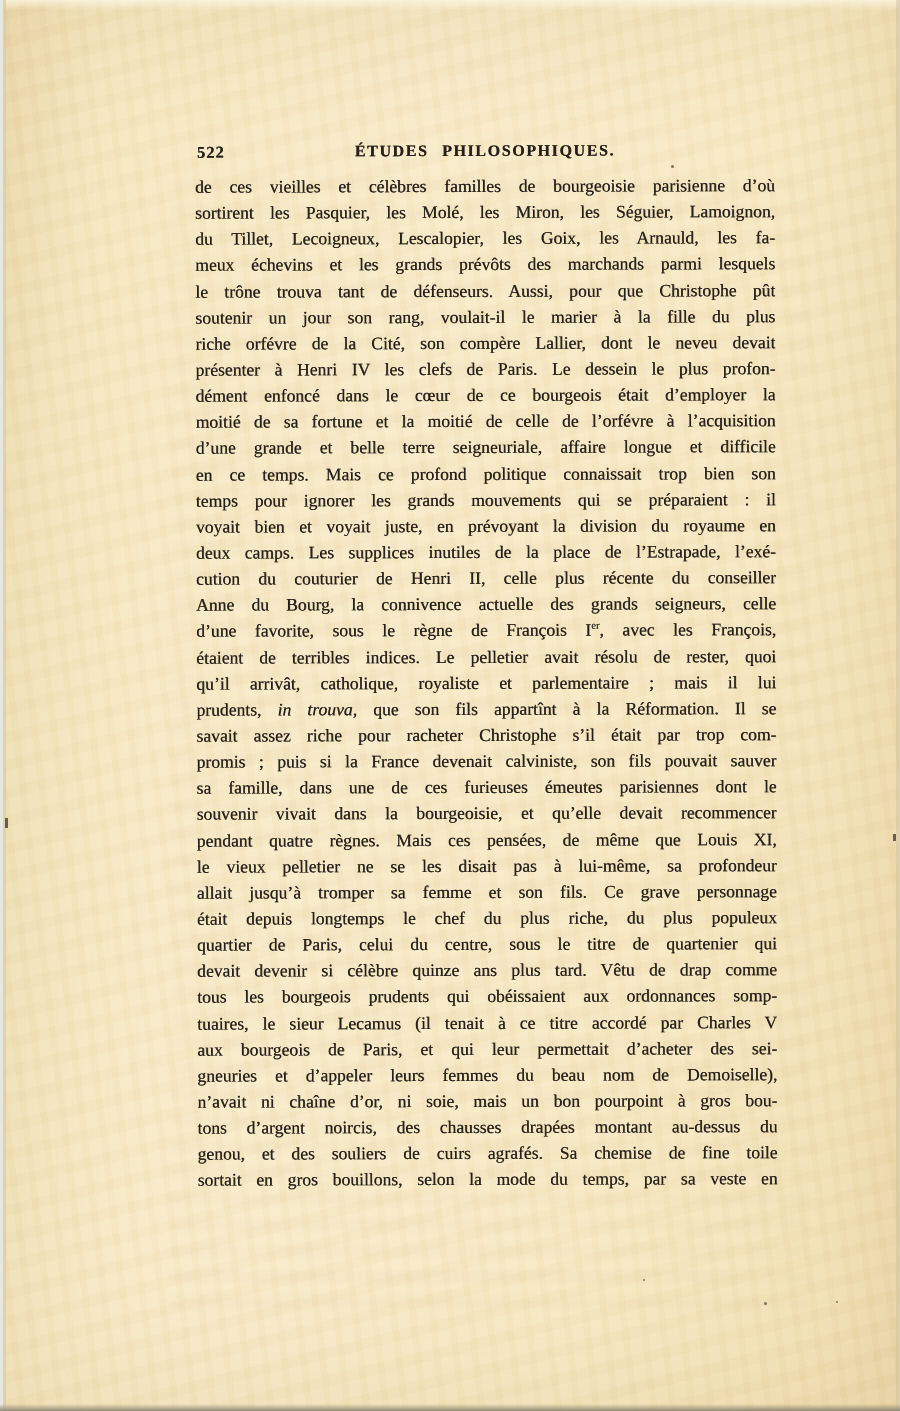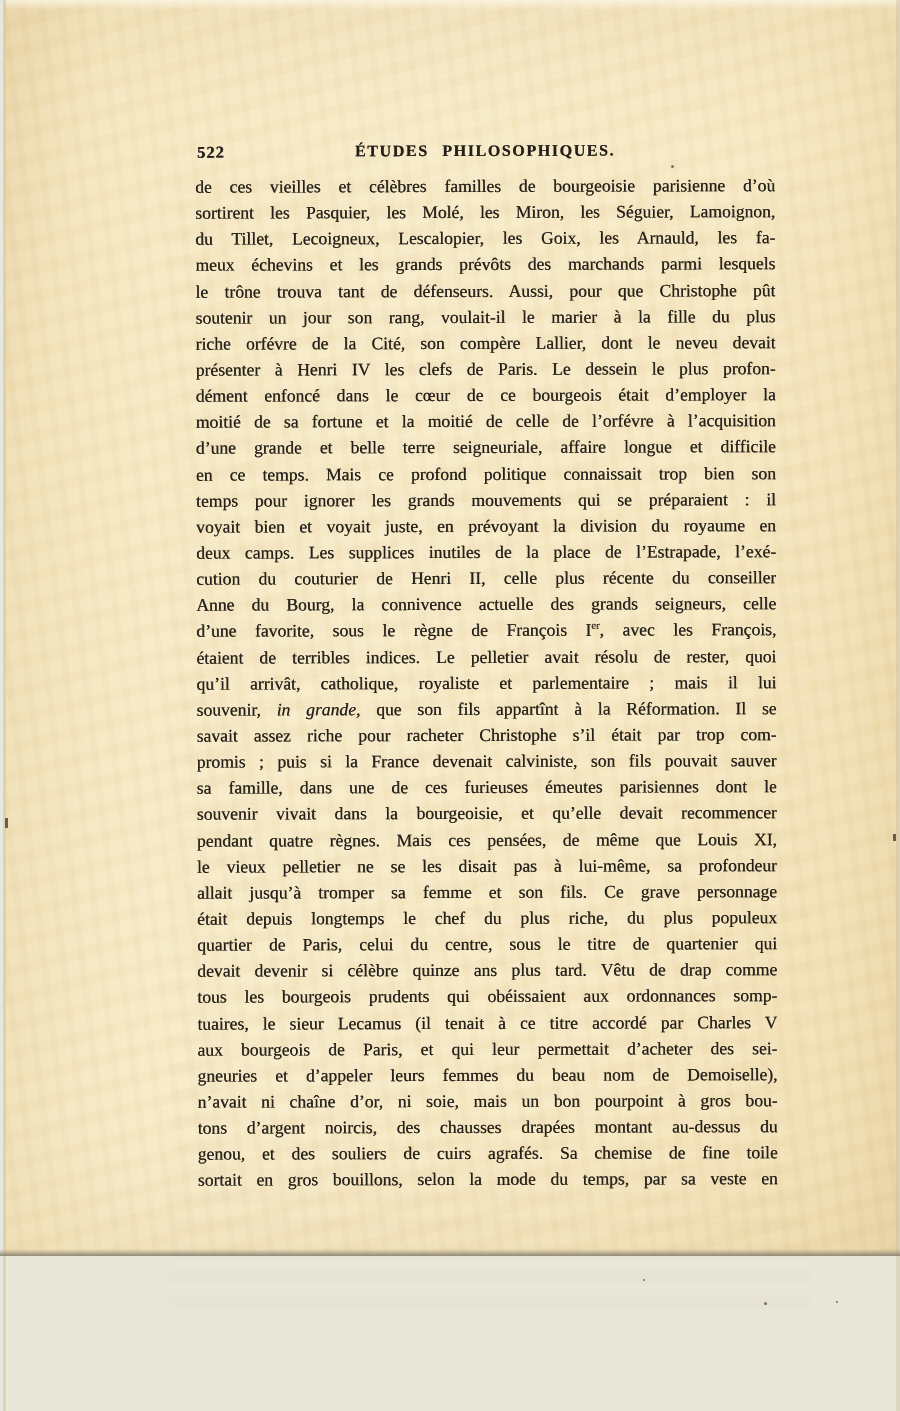--- a/index.html
+++ b/index.html
@@ -8,21 +8,21 @@
     overflow: hidden;
     background: #e9e6da;
     font-family: "Liberation Serif", "DejaVu Serif", serif;
     position: relative;
   }
 
   
   .scan-page {
     position: absolute;
     left: 0; top: 0;
-    width: 900px; height: 1256px;
+    width: 900px; height: 1411px;
     background:
       linear-gradient(100deg,
         #efddb4 0%, #f6e8c2 10%, #f8ebc9 40%,
         #f7e9c4 70%, #f3e2b8 92%, #eedbb0 100%);
     box-shadow: inset 0 0 140px rgba(186, 152, 82, 0.22);
   }
   
   .scan-page::before {
     content: "";
     position: absolute; inset: 0;
@@ -142,21 +142,21 @@
         <div class="text-line"><span>d’une grande et belle terre seigneuriale, affaire longue et difficile</span></div>
         <div class="text-line"><span>en ce temps. Mais ce profond politique connaissait trop bien son</span></div>
         <div class="text-line"><span>temps pour ignorer les grands mouvements qui se préparaient : il</span></div>
         <div class="text-line"><span>voyait bien et voyait juste, en prévoyant la division du royaume en</span></div>
         <div class="text-line"><span>deux camps. Les supplices inutiles de la place de l’Estrapade, l’exé-</span></div>
         <div class="text-line"><span>cution du couturier de Henri II, celle plus récente du conseiller</span></div>
         <div class="text-line"><span>Anne du Bourg, la connivence actuelle des grands seigneurs, celle</span></div>
         <div class="text-line"><span>d’une favorite, sous le règne de François I</span><span class="sup">er</span><span>, avec les François,</span></div>
         <div class="text-line"><span>étaient de terribles indices. Le pelletier avait résolu de rester, quoi</span></div>
         <div class="text-line"><span>qu’il arrivât, catholique, royaliste et parlementaire ; mais il lui</span></div>
-        <div class="text-line"><span>souvenir, </span><span class="italic">in grande,</span><span> que son fils appartînt à la Réformation. Il se</span></div>
+        <div class="text-line"><span>prudents, </span><span class="italic">in trouva,</span><span> que son fils appartînt à la Réformation. Il se</span></div>
         <div class="text-line"><span>savait assez riche pour racheter Christophe s’il était par trop com-</span></div>
         <div class="text-line"><span>promis ; puis si la France devenait calviniste, son fils pouvait sauver</span></div>
         <div class="text-line"><span>sa famille, dans une de ces furieuses émeutes parisiennes dont le</span></div>
         <div class="text-line"><span>souvenir vivait dans la bourgeoisie, et qu’elle devait recommencer</span></div>
         <div class="text-line"><span>pendant quatre règnes. Mais ces pensées, de même que Louis XI,</span></div>
         <div class="text-line"><span>le vieux pelletier ne se les disait pas à lui-même, sa profondeur</span></div>
         <div class="text-line"><span>allait jusqu’à tromper sa femme et son fils. Ce grave personnage</span></div>
         <div class="text-line"><span>était depuis longtemps le chef du plus riche, du plus populeux</span></div>
         <div class="text-line"><span>quartier de Paris, celui du centre, sous le titre de quartenier qui</span></div>
         <div class="text-line"><span>devait devenir si célèbre quinze ans plus tard. Vêtu de drap comme</span></div>

